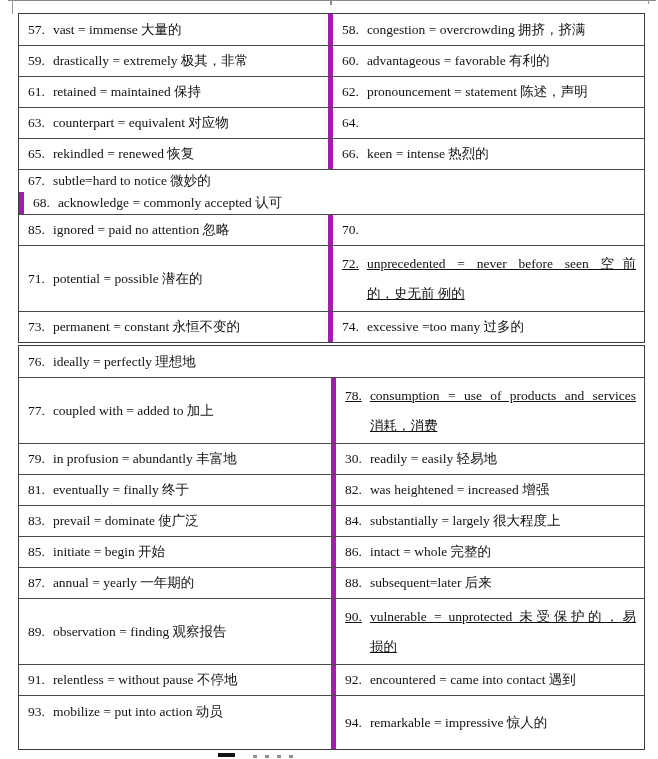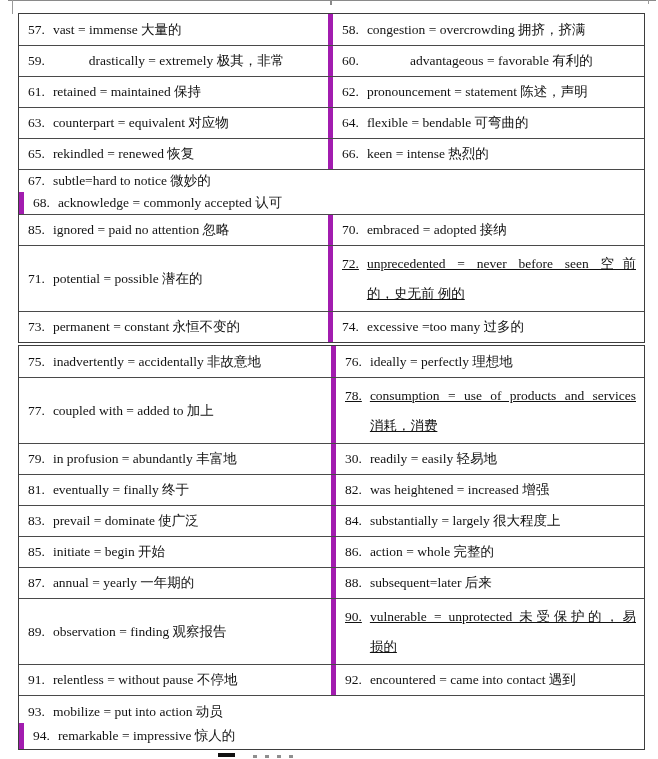--- a/index.html
+++ b/index.html
@@ -71,21 +71,21 @@
       <div class="vrow" style="min-height: 31px;">
         <div class="vcell">
           <span class="num">57.</span>
           <div class="txt">vast = immense 大量的</div>
         </div>
         <div class="vcell">
           <span class="num">58.</span>
           <div class="txt">congestion = overcrowding 拥挤，挤满</div>
         </div>
       </div>
-      <div class="vrow" style="min-height: 31px; text-align: center;">
+      <div class="vrow" style="min-height: 31px;">
         <div class="vcell">
           <span class="num">59.</span>
           <div class="txt">drastically = extremely 极其，非常</div>
         </div>
         <div class="vcell">
           <span class="num">60.</span>
           <div class="txt">advantageous = favorable 有利的</div>
         </div>
       </div>
       <div class="vrow" style="min-height: 31px;">
@@ -98,21 +98,20 @@
           <div class="txt">pronouncement = statement 陈述，声明</div>
         </div>
       </div>
       <div class="vrow" style="min-height: 31px;">
         <div class="vcell">
           <span class="num">63.</span>
           <div class="txt">counterpart = equivalent 对应物</div>
         </div>
         <div class="vcell">
           <span class="num">64.</span>
-          <div class="txt">flexible = bendable 可弯曲的</div>
         </div>
       </div>
       <div class="vrow" style="min-height: 31px;">
         <div class="vcell">
           <span class="num">65.</span>
           <div class="txt">rekindled = renewed 恢复</div>
         </div>
         <div class="vcell">
           <span class="num">66.</span>
           <div class="txt">keen = intense 热烈的</div>
@@ -128,21 +127,20 @@
           <div class="txt">acknowledge = commonly accepted 认可</div>
         </div>
       </div>
       <div class="vrow" style="min-height: 31px;">
         <div class="vcell">
           <span class="num">85.</span>
           <div class="txt">ignored = paid no attention 忽略</div>
         </div>
         <div class="vcell">
           <span class="num">70.</span>
-          <div class="txt">embraced = adopted 接纳</div>
         </div>
       </div>
       <div class="vrow" style="min-height: 66px;">
         <div class="vcell">
           <span class="num">71.</span>
           <div class="txt">potential = possible 潜在的</div>
         </div>
         <div class="vcell multi">
           <span class="num">72.</span>
           <div class="txt">
@@ -158,24 +156,20 @@
         </div>
         <div class="vcell">
           <span class="num">74.</span>
           <div class="txt">excessive =too many 过多的</div>
         </div>
       </div>
     </div>
   <div class="vtable t2" id="table-1">
       <div class="vrow" style="min-height: 31px;">
         <div class="vcell">
-          <span class="num">75.</span>
-          <div class="txt">inadvertently = accidentally 非故意地</div>
-        </div>
-        <div class="vcell">
           <span class="num">76.</span>
           <div class="txt">ideally = perfectly 理想地</div>
         </div>
       </div>
       <div class="vrow" style="min-height: 64px;">
         <div class="vcell">
           <span class="num">77.</span>
           <div class="txt">coupled with = added to 加上</div>
         </div>
         <div class="vcell multi">
@@ -216,21 +210,21 @@
           <div class="txt">substantially = largely 很大程度上</div>
         </div>
       </div>
       <div class="vrow" style="min-height: 31px;">
         <div class="vcell">
           <span class="num">85.</span>
           <div class="txt">initiate = begin 开始</div>
         </div>
         <div class="vcell">
           <span class="num">86.</span>
-          <div class="txt">action = whole 完整的</div>
+          <div class="txt">intact = whole 完整的</div>
         </div>
       </div>
       <div class="vrow" style="min-height: 31px;">
         <div class="vcell">
           <span class="num">87.</span>
           <div class="txt">annual = yearly 一年期的</div>
         </div>
         <div class="vcell">
           <span class="num">88.</span>
           <div class="txt">subsequent=later 后来</div>
@@ -252,21 +246,21 @@
       <div class="vrow" style="min-height: 31px;">
         <div class="vcell">
           <span class="num">91.</span>
           <div class="txt">relentless = without pause 不停地</div>
         </div>
         <div class="vcell">
           <span class="num">92.</span>
           <div class="txt">encountered = came into contact 遇到</div>
         </div>
       </div>
-      <div class="vrow" style="min-height: 54px; flex-direction: column;">
+      <div class="vrow" style="min-height: 54px;">
         <div class="vcell va-top">
           <span class="num">93.</span>
           <div class="txt">mobilize = put into action 动员</div>
         </div>
         <div class="vcell">
           <span class="num">94.</span>
           <div class="txt">remarkable = impressive 惊人的</div>
         </div>
       </div>
     </div>

